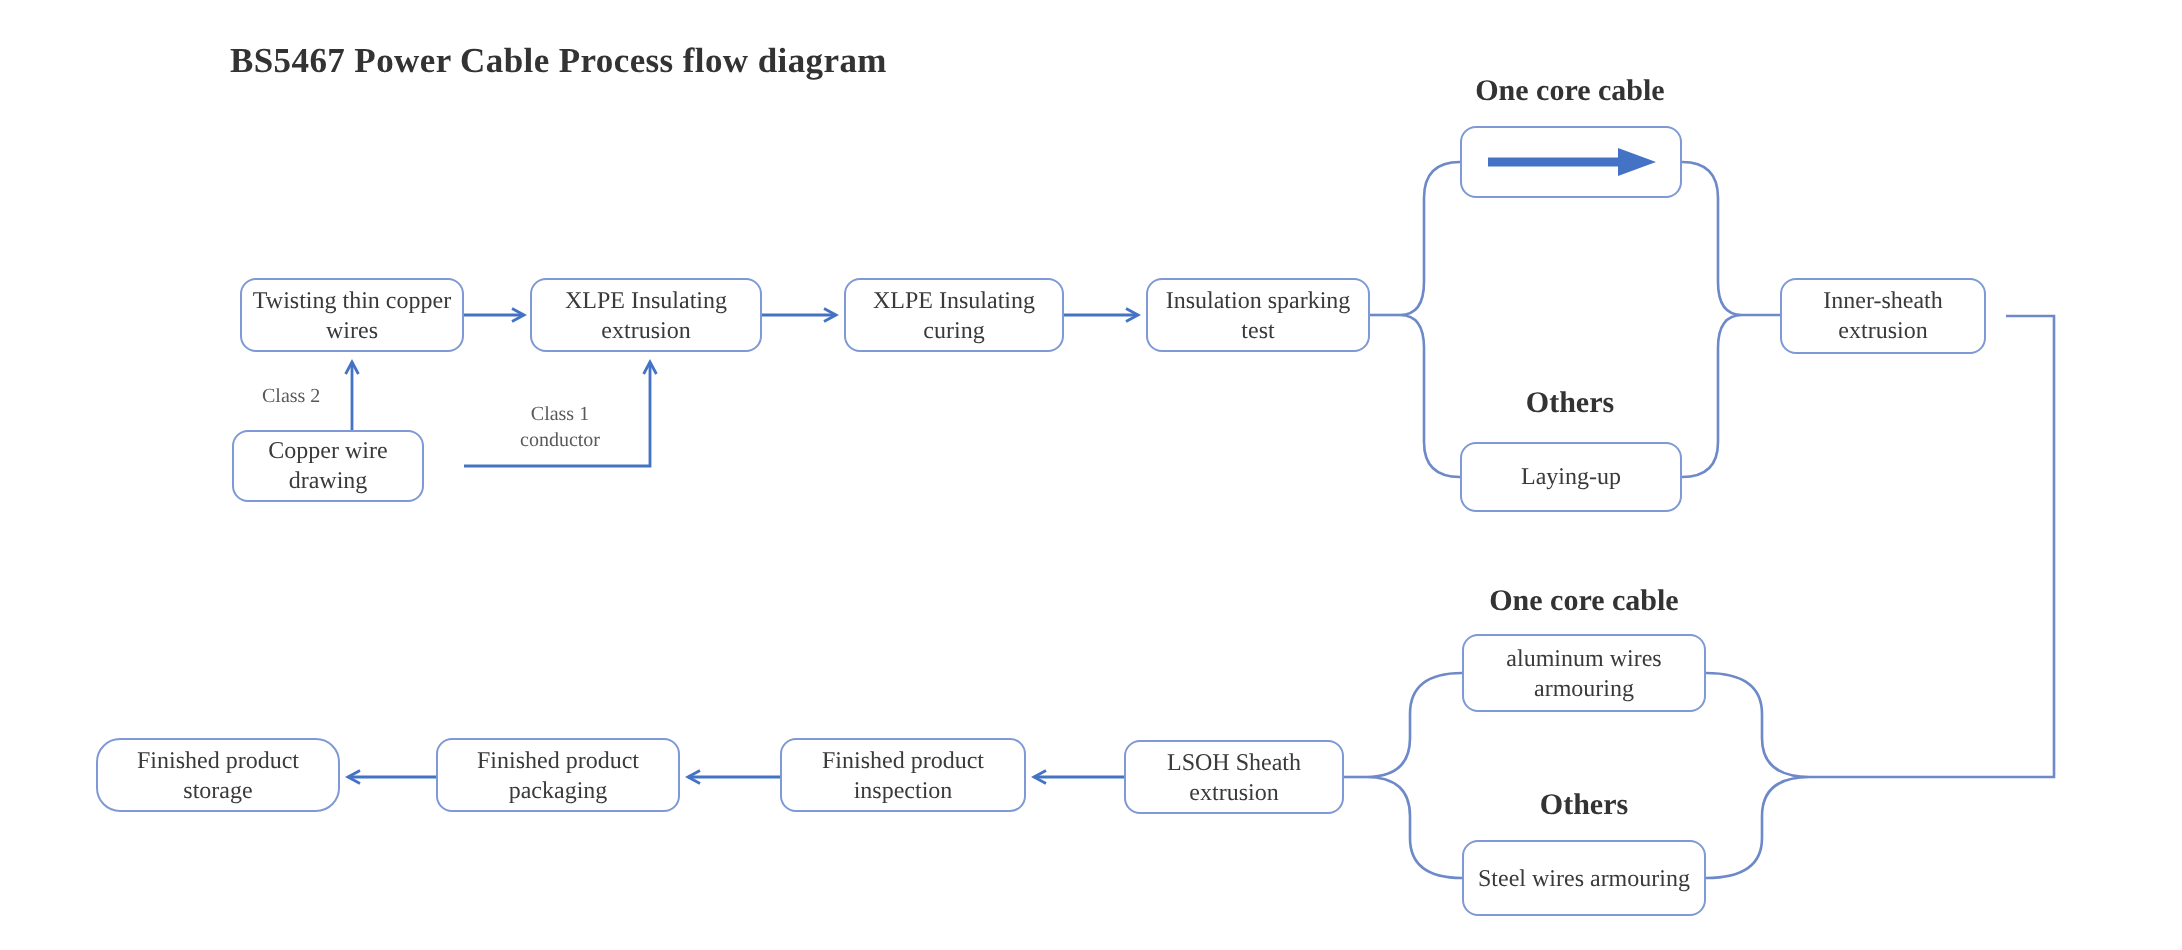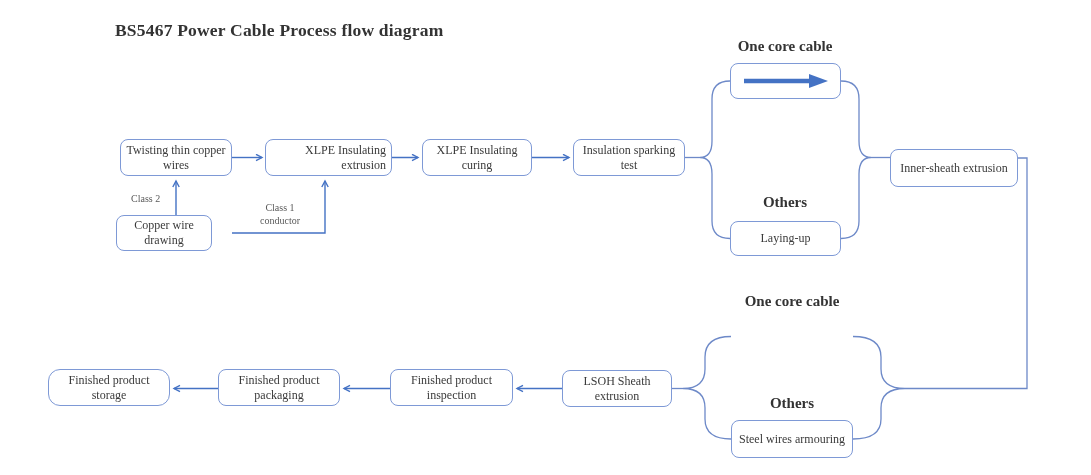--- a/index.html
+++ b/index.html
@@ -82,40 +82,41 @@
     <path class="wire" d="M853,336.5 Q881,336.5 881,357 L881,369 Q881,388.5 905,388.5 Q881,388.5 881,408 L881,419 Q881,439 853,439"></path>
     <path class="wire" d="M731,336.5 Q705,336.5 705,357 L705,369 Q705,388.5 683,388.5 Q705,388.5 705,408 L705,419 Q705,439 731,439"></path>
     <path class="wire" d="M683,388.5 H672"></path>
 
     <path class="arrow" marker-end="url(#ah)" d="M562,388.5 H517"></path>
     <path class="arrow" marker-end="url(#ah)" d="M390,388.5 H344"></path>
     <path class="arrow" marker-end="url(#ah)" d="M218,388.5 H174"></path>
   </svg>
 
   <div class="node" style="left:120px;top:139px;width:112px;height:37px;">Twisting thin copper wires</div>
-  <div class="node" style="left:265px;top:139px;width:127px;height:37px;text-align:right;">XLPE Insulating extrusion</div>
+  <div class="node" style="left:265px;top:139px;width:116px;height:37px;">XLPE Insulating extrusion</div>
   <div class="node" style="left:422px;top:139px;width:110px;height:37px;text-align:center;">XLPE Insulating curing</div>
   <div class="node" style="left:573px;top:139px;width:112px;height:37px;">Insulation sparking test</div>
-  <div class="node" style="left:890px;top:149px;width:128px;height:38px;">Inner-sheath extrusion</div>
+  <div class="node" style="left:890px;top:139px;width:103px;height:38px;">Inner-sheath extrusion</div>
 
   <div class="node" style="left:116px;top:215px;width:96px;height:36px;">Copper wire drawing</div>
   <div class="edge-label" style="left:131px;top:192px;">Class 2</div>
   <div class="edge-label" style="left:249px;top:201px;width:62px;">Class 1 conductor</div>
 
   <div class="branch-label" style="left:729px;top:38px;width:112px;">One core cable</div>
   <div class="node" style="left:730px;top:63px;width:111px;height:36px;">
     <svg class="thick-arrow" width="90" height="16" viewBox="0 0 90 16">
       <line class="shaft" x1="3" y1="8" x2="70" y2="8"></line>
       <polygon class="head" points="68,1 87,8 68,15"></polygon>
     </svg>
   </div>
   <div class="branch-label" style="left:729px;top:194px;width:112px;">Others</div>
   <div class="node" style="left:730px;top:221px;width:111px;height:35px;">Laying-up</div>
 
   <div class="branch-label" style="left:731px;top:293px;width:122px;">One core cable</div>
+  <div class="node" style="left:731px;top:317px;width:122px;height:39px;">aluminum wires armouring</div>
   <div class="branch-label" style="left:731px;top:395px;width:122px;">Others</div>
   <div class="node" style="left:562px;top:370px;width:110px;height:37px;">LSOH Sheath extrusion</div>
 
   <div class="node" style="left:731px;top:420px;width:122px;height:38px;">Steel wires armouring</div>
   <div class="node" style="left:390px;top:369px;width:123px;height:37px;">Finished product inspection</div>
   <div class="node" style="left:218px;top:369px;width:122px;height:37px;">Finished product packaging</div>
   <div class="node" style="left:48px;top:369px;width:122px;height:37px;border-radius:12px;">Finished product storage</div>
 
 </div>
 

